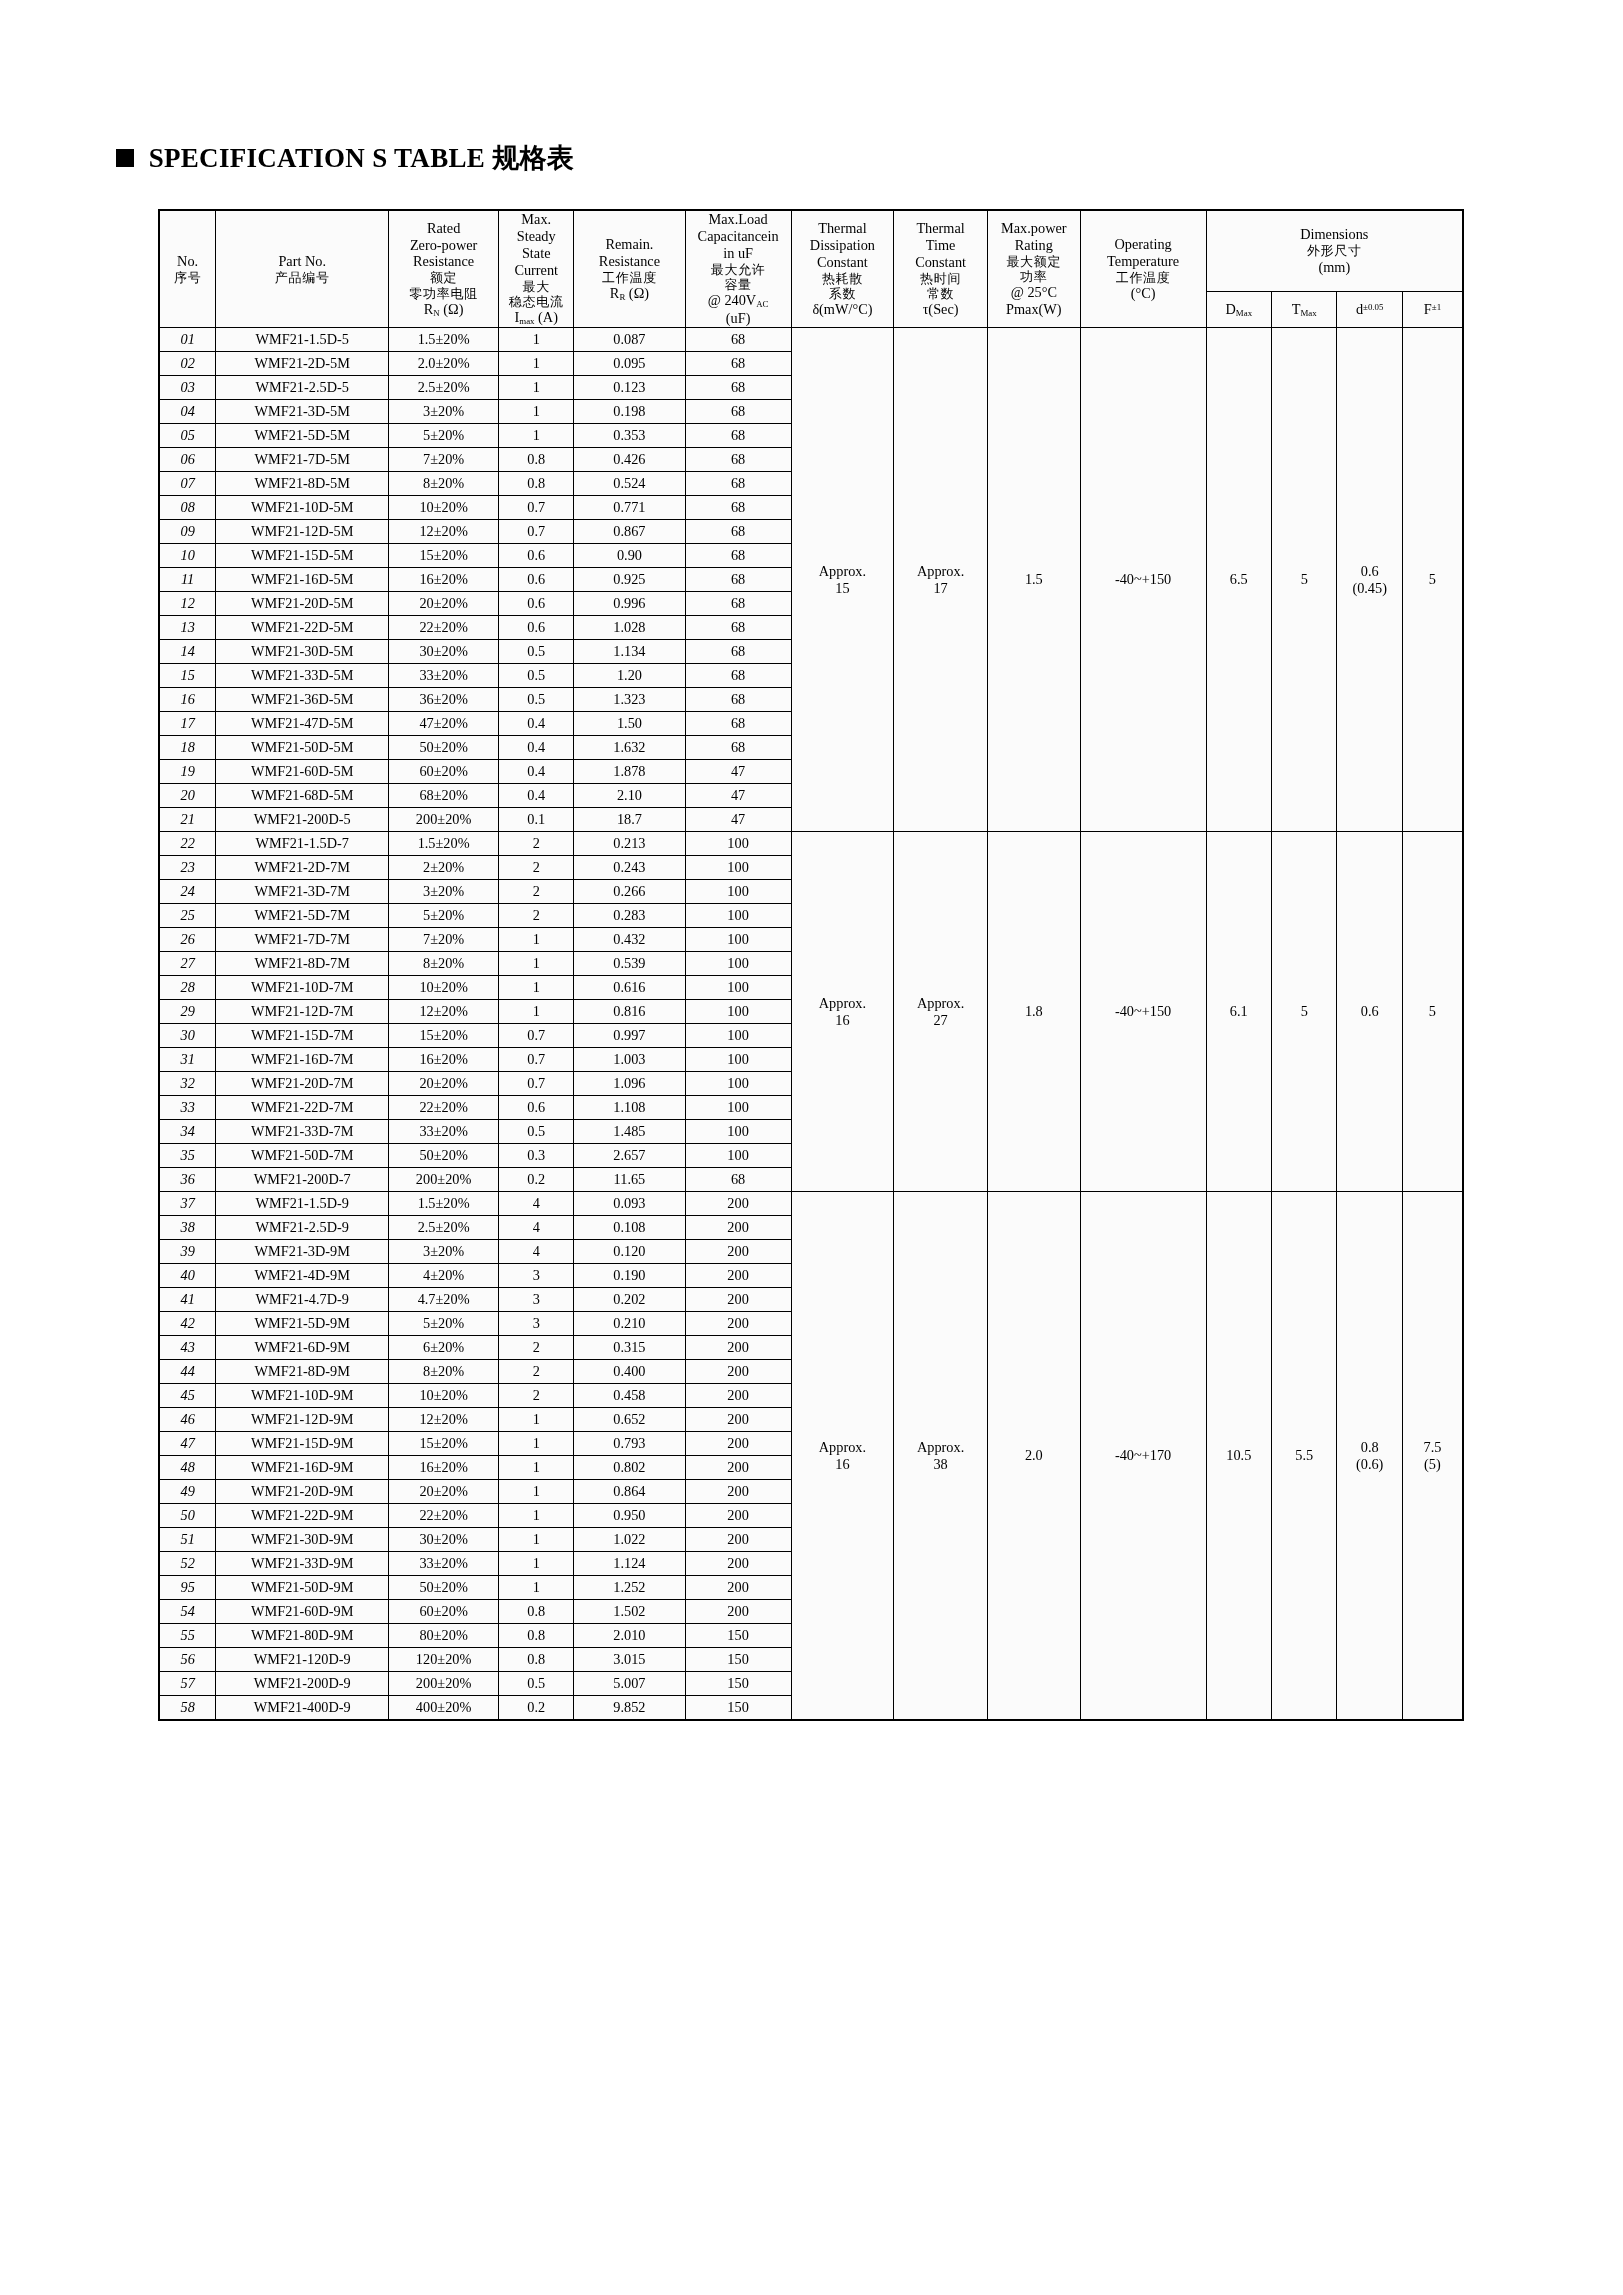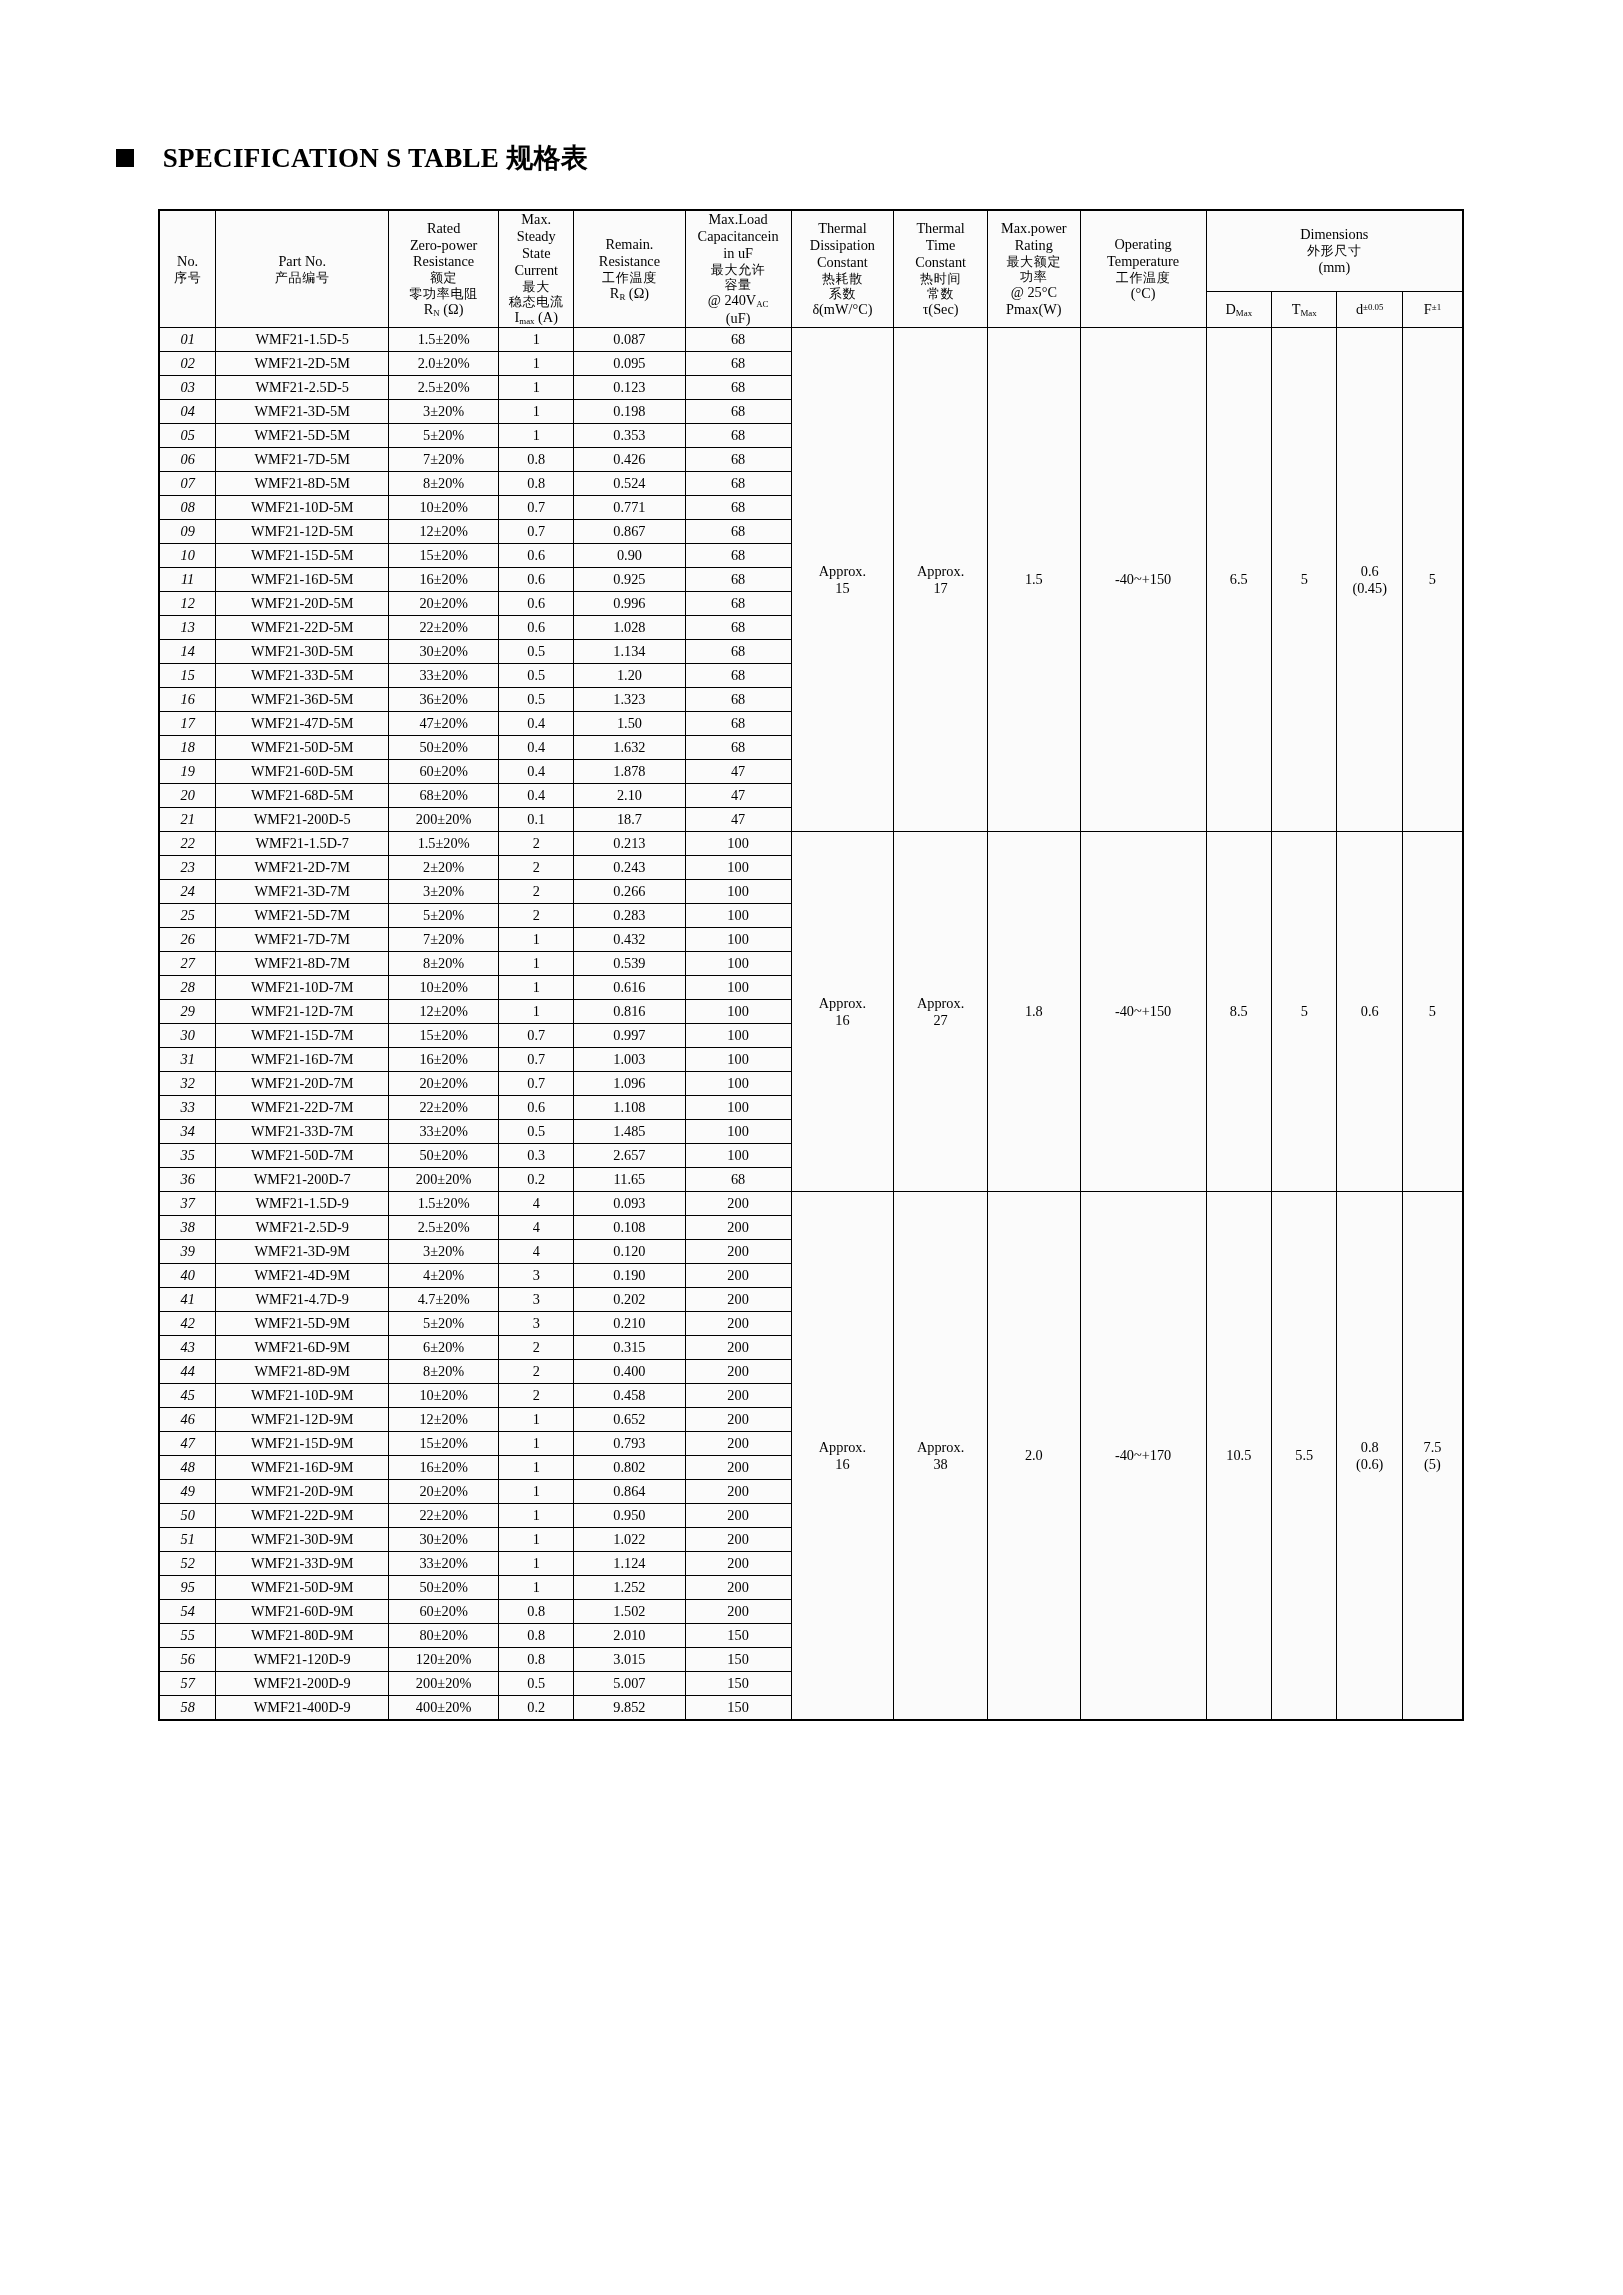--- a/index.html
+++ b/index.html
@@ -22,21 +22,21 @@
     padding: 0;
   }
 
   
   .title-row {
     position: absolute;
     left: 116px;
     top: 140px;
     display: flex;
     align-items: center;
-    gap: 29px;
+    gap: 15px;
   }
   .title-bullet {
     width: 17.7px;
     height: 17.7px;
     background: #000000;
     display: inline-block;
   }
   .title-text {
     font-size: 27px;
     font-weight: bold;
@@ -414,21 +414,21 @@
             <td class="c-no">22</td>
             <td class="c-part">WMF21-1.5D-7</td>
             <td class="c-rated">1.5±20%</td>
             <td class="c-imax">2</td>
             <td class="c-rr">0.213</td>
             <td class="c-cap">100</td>
             <td class="merged" rowspan="15">Approx.<br>16</td>
             <td class="merged" rowspan="15">Approx.<br>27</td>
             <td class="merged" rowspan="15">1.8</td>
             <td class="merged" rowspan="15">-40~+150</td>
-            <td class="merged" rowspan="15">8.5</td>
+            <td class="merged" rowspan="15">6.1</td>
             <td class="merged" rowspan="15">5</td>
             <td class="merged" rowspan="15">0.6</td>
             <td class="merged" rowspan="15">5</td>
           </tr>
           <tr>
             <td class="c-no">23</td>
             <td class="c-part">WMF21-2D-7M</td>
             <td class="c-rated">2±20%</td>
             <td class="c-imax">2</td>
             <td class="c-rr">0.243</td>

